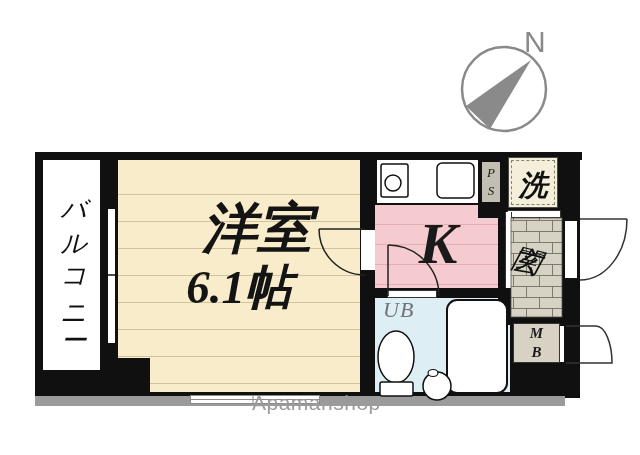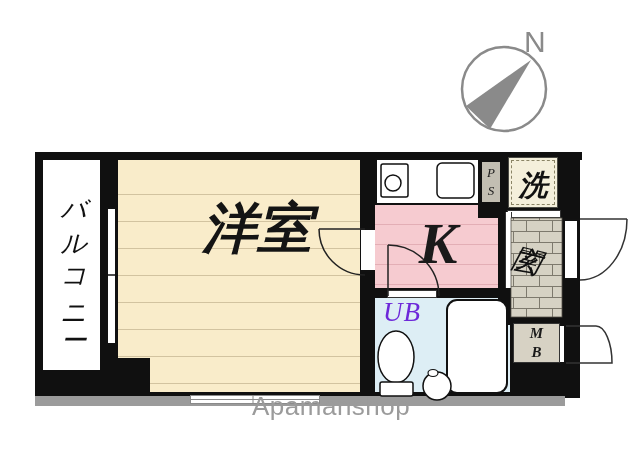--- a/index.html
+++ b/index.html
@@ -56,27 +56,27 @@
   .gray-bar{left:35px;top:396px;width:530px;height:10px;background:#9b9b9b;}
   .bottom-window{left:190px;top:395px;width:130px;height:9px;background:#fff;border:1px solid #8a8a8a;box-sizing:border-box;}
 
   
   .balcony-label{left:56px;top:180px;height:200px;writing-mode:vertical-rl;
       font-size:26px;font-style:italic;letter-spacing:7px;color:#111;}
   .room-label{left:118px;top:201px;width:242px;text-align:center;color:#141414;font-style:italic;font-weight:600;}
   .room-label .l1{font-size:55px;line-height:1.0;padding-left:36px;}
   .room-label .l2{font-size:47px;line-height:1.0;margin-top:8px;}
   .k-label{left:405px;top:210px;width:66px;text-align:center;font-size:58px;font-style:italic;font-weight:600;color:#1a1a1a;}
-  .ub-label{left:383px;top:297px;font-size:27px;font-style:italic;color:#6d28d9;letter-spacing:1px;}
+  .ub-label{left:383px;top:297px;font-size:22px;font-style:italic;color:#737373;letter-spacing:1px;}
   .genkan-label{left:516px;top:224px;writing-mode:vertical-rl;font-size:28px;font-style:italic;
       color:#111;transform:rotate(14deg);letter-spacing:2px;}
   .compass-n{left:524px;top:25px;font-family:"Liberation Sans","DejaVu Sans",sans-serif;
       font-size:30px;color:#8a8a8a;}
   .watermark{left:252px;top:391px;font-family:"Liberation Sans","DejaVu Sans",sans-serif;
-      font-size:26px;color:#9b9b9b;letter-spacing:0.5px;}
+      font-size:21px;color:#9b9b9b;letter-spacing:0.5px;}
   svg.overlay{position:absolute;left:0;top:0;width:640px;height:455px;}
 </style>
 </head>
 <body>
 
 <div class="plan">
 
   <div class="abs balcony-fill"></div>
   <div class="abs room-fill"></div>
   <div class="abs k-fill"></div>
@@ -149,20 +149,21 @@
     <circle cx="504" cy="89" r="42" fill="none" stroke="#8a8a8a" stroke-width="2.5"></circle>
     <polygon points="531,60 466,106 490,129" fill="#8a8a8a"></polygon>
   </svg>
 
   <div class="abs compass-n">N</div>
 
   <div class="abs balcony-label">バルコニー</div>
 
   <div class="abs room-label">
     <div class="l1">洋室</div>
+    <div class="l2">6.1帖</div>
   </div>
 
   <div class="abs k-label">K</div>
 
   <div class="abs ps-box">
     <span>P</span>
     <span>S</span>
   </div>
 
   <div class="abs laundry-box">

